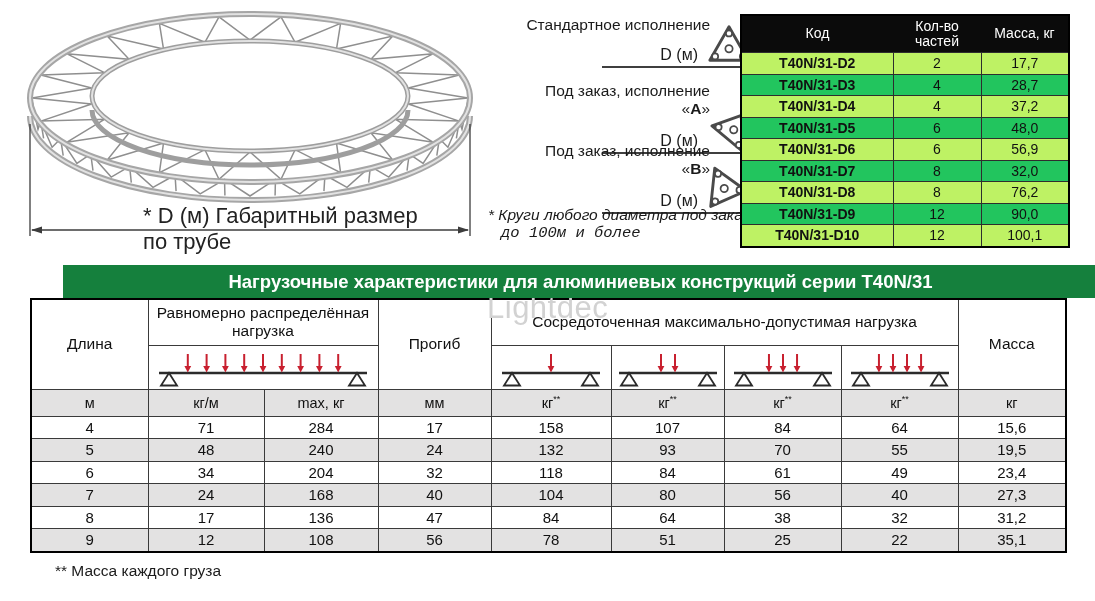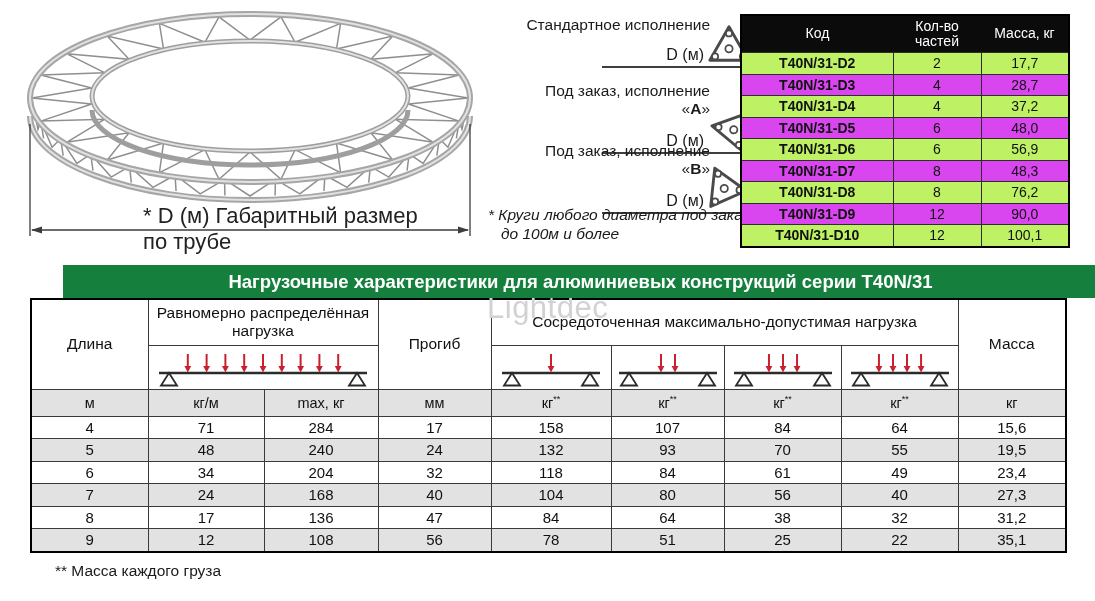--- a/index.html
+++ b/index.html
@@ -15,37 +15,37 @@
   .lat{fill:none;stroke:#8f8f8f;stroke-width:1.5;}
   .dim{stroke:#3c3c3c;stroke-width:1.3;}
   .dimhead{fill:#3c3c3c;}
   #ring-caption{position:absolute;left:143px;top:203px;width:290px;
                 font-size:22px;color:#222;}
 
   
   .variant{position:absolute;left:488px;width:234px;margin-left:32px;}
   .v-label{width:190px;text-align:right;font-size:15.5px;color:#1a1a1a;line-height:1.15;}
   .v-label b{font-weight:700;}
-  .d-group{display:flex;align-items:flex-end;justify-content:flex-end;
+  .d-group{display:flex;align-items:flex-end;justify-content:flex-end;gap:6px;
            margin-left:auto;width:152px;border-bottom:2px solid #3f3f3f;margin-top:-14px;}
   .v-d{font-size:16px;color:#1a1a1a;padding-bottom:2px;}
   .tri-stroke{fill:#fff;stroke:#4a4a4a;stroke-width:3;stroke-linejoin:round;}
   .tri-hole{fill:#fff;stroke:#4a4a4a;stroke-width:1.8;}
   #order-note{position:absolute;left:488px;top:205px;font-style:italic;font-size:15.5px;
               color:#1a1a1a;line-height:1.25;}
-  #order-note .l2{padding-left:13px;}
+  #order-note .l2{padding-left:13px;font-family:Liberation Mono, monospace;}
 
   
   #parts-table{position:absolute;left:740px;top:14px;width:328px;border-collapse:collapse;
                table-layout:fixed;border:2.5px solid #000;}
   #parts-table th{background:#0b0b0b;color:#fff;font-size:14px;font-weight:400;
                   padding:2px 2px;line-height:1.1;height:32px;}
   #parts-table td{border:1.5px solid #2e2e2e;text-align:center;font-size:14px;height:20.5px;
                   padding:0 2px;background:#bef264;}
-  #parts-table tr.stripe td{background:#d946ef;margin-left:7px;}
+  #parts-table tr.stripe td{background:#22c55e;margin-left:7px;}
   #parts-table td.code{font-weight:700;}
 
   
   #load-title{position:absolute;left:30px;top:265px;width:1035px;height:33px;background:#15803d;
               color:#fff;font-weight:700;font-size:18.5px;display:flex;align-items:center;
               justify-content:center;z-index:5;margin-left:33px;}
   #load-table{position:absolute;left:30px;top:298px;width:1035px;border-collapse:collapse;
               table-layout:fixed;border:2.5px solid #000;background:#fff;z-index:2;}
   #load-table th,#load-table td{border:1.5px solid #3a3a3a;text-align:center;vertical-align:middle;
               font-weight:400;padding:0 2px;}
@@ -197,21 +197,21 @@
           <td>48,0</td>
         </tr>
         <tr class="data">
           <td class="code">T40N/31-D6</td>
           <td>6</td>
           <td>56,9</td>
         </tr>
         <tr class="stripe data">
           <td class="code">T40N/31-D7</td>
           <td>8</td>
-          <td>48,3</td>
+          <td>32,0</td>
         </tr>
         <tr class="data">
           <td class="code">T40N/31-D8</td>
           <td>8</td>
           <td>76,2</td>
         </tr>
         <tr class="stripe data">
           <td class="code">T40N/31-D9</td>
           <td>12</td>
           <td>90,0</td>

